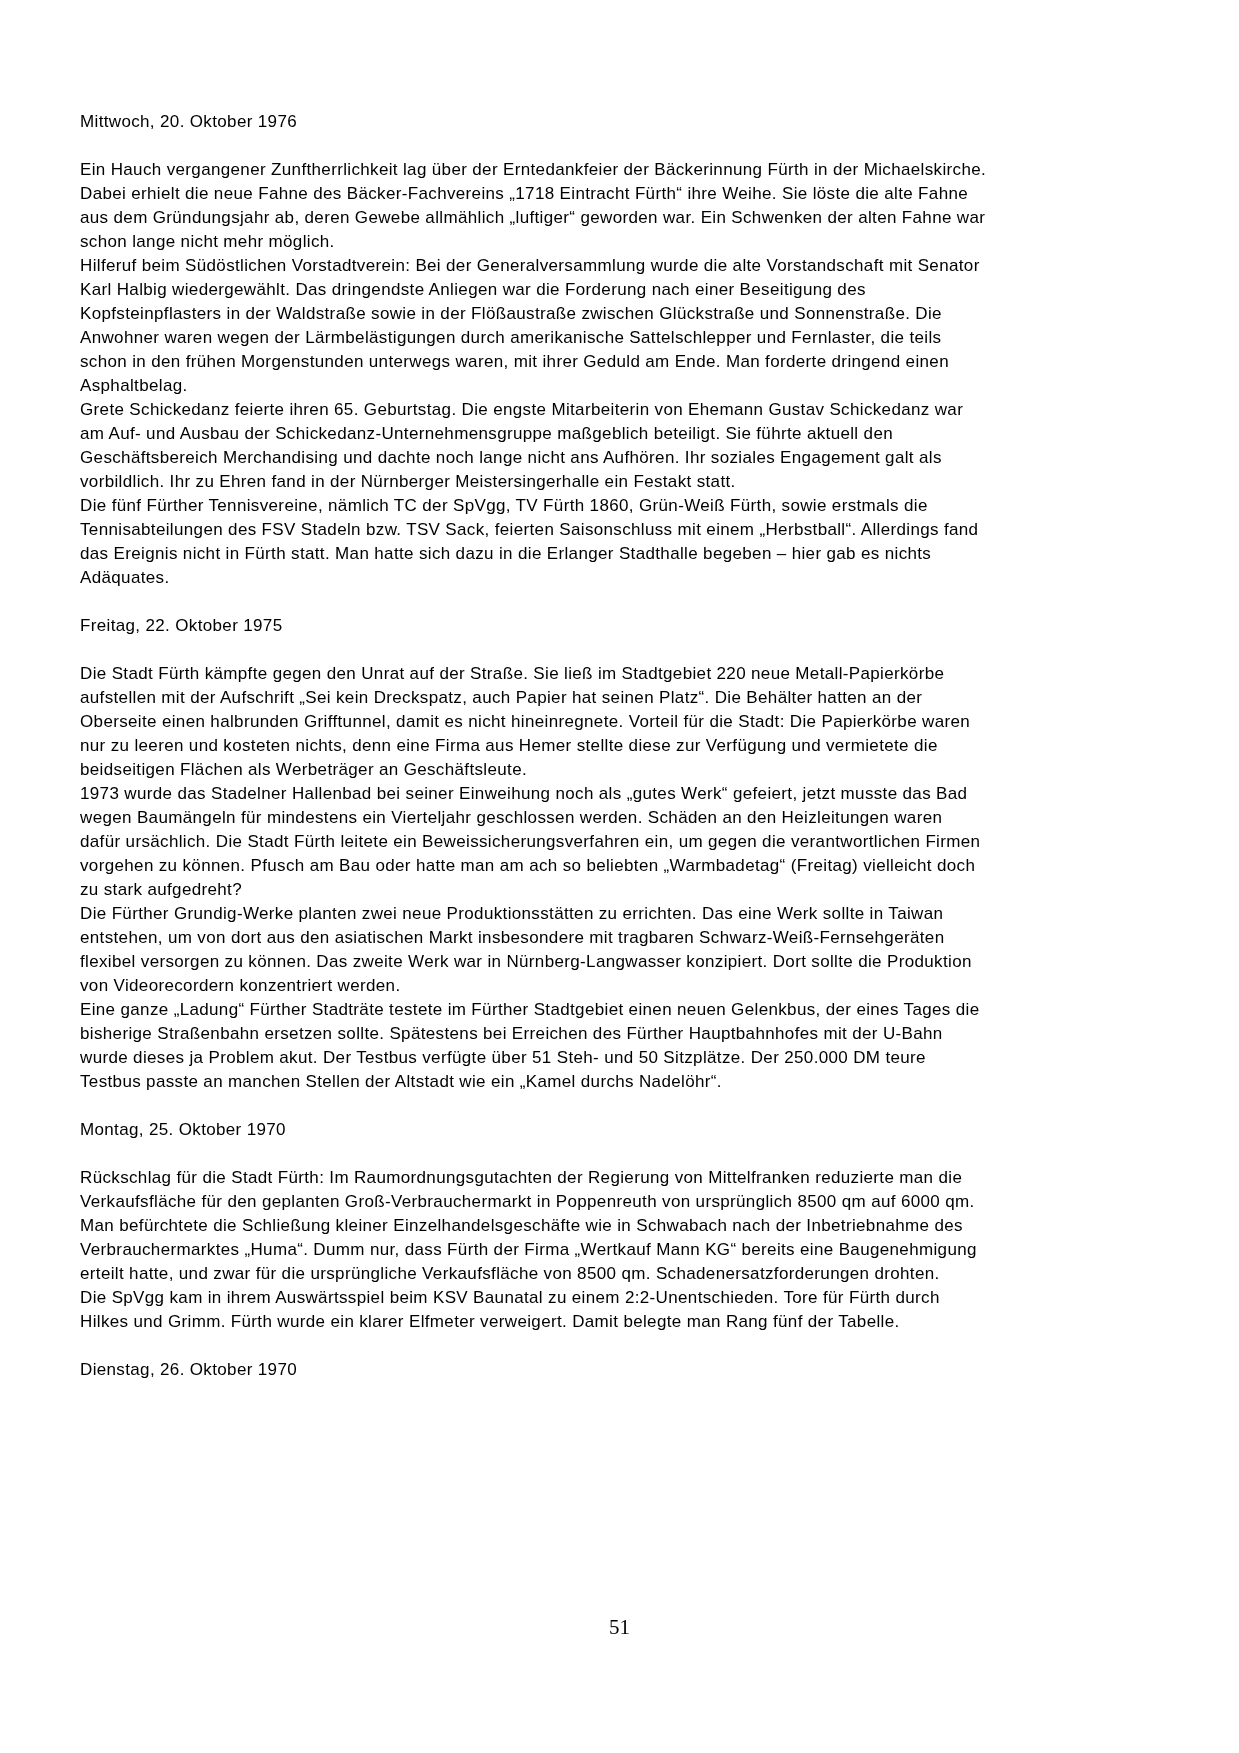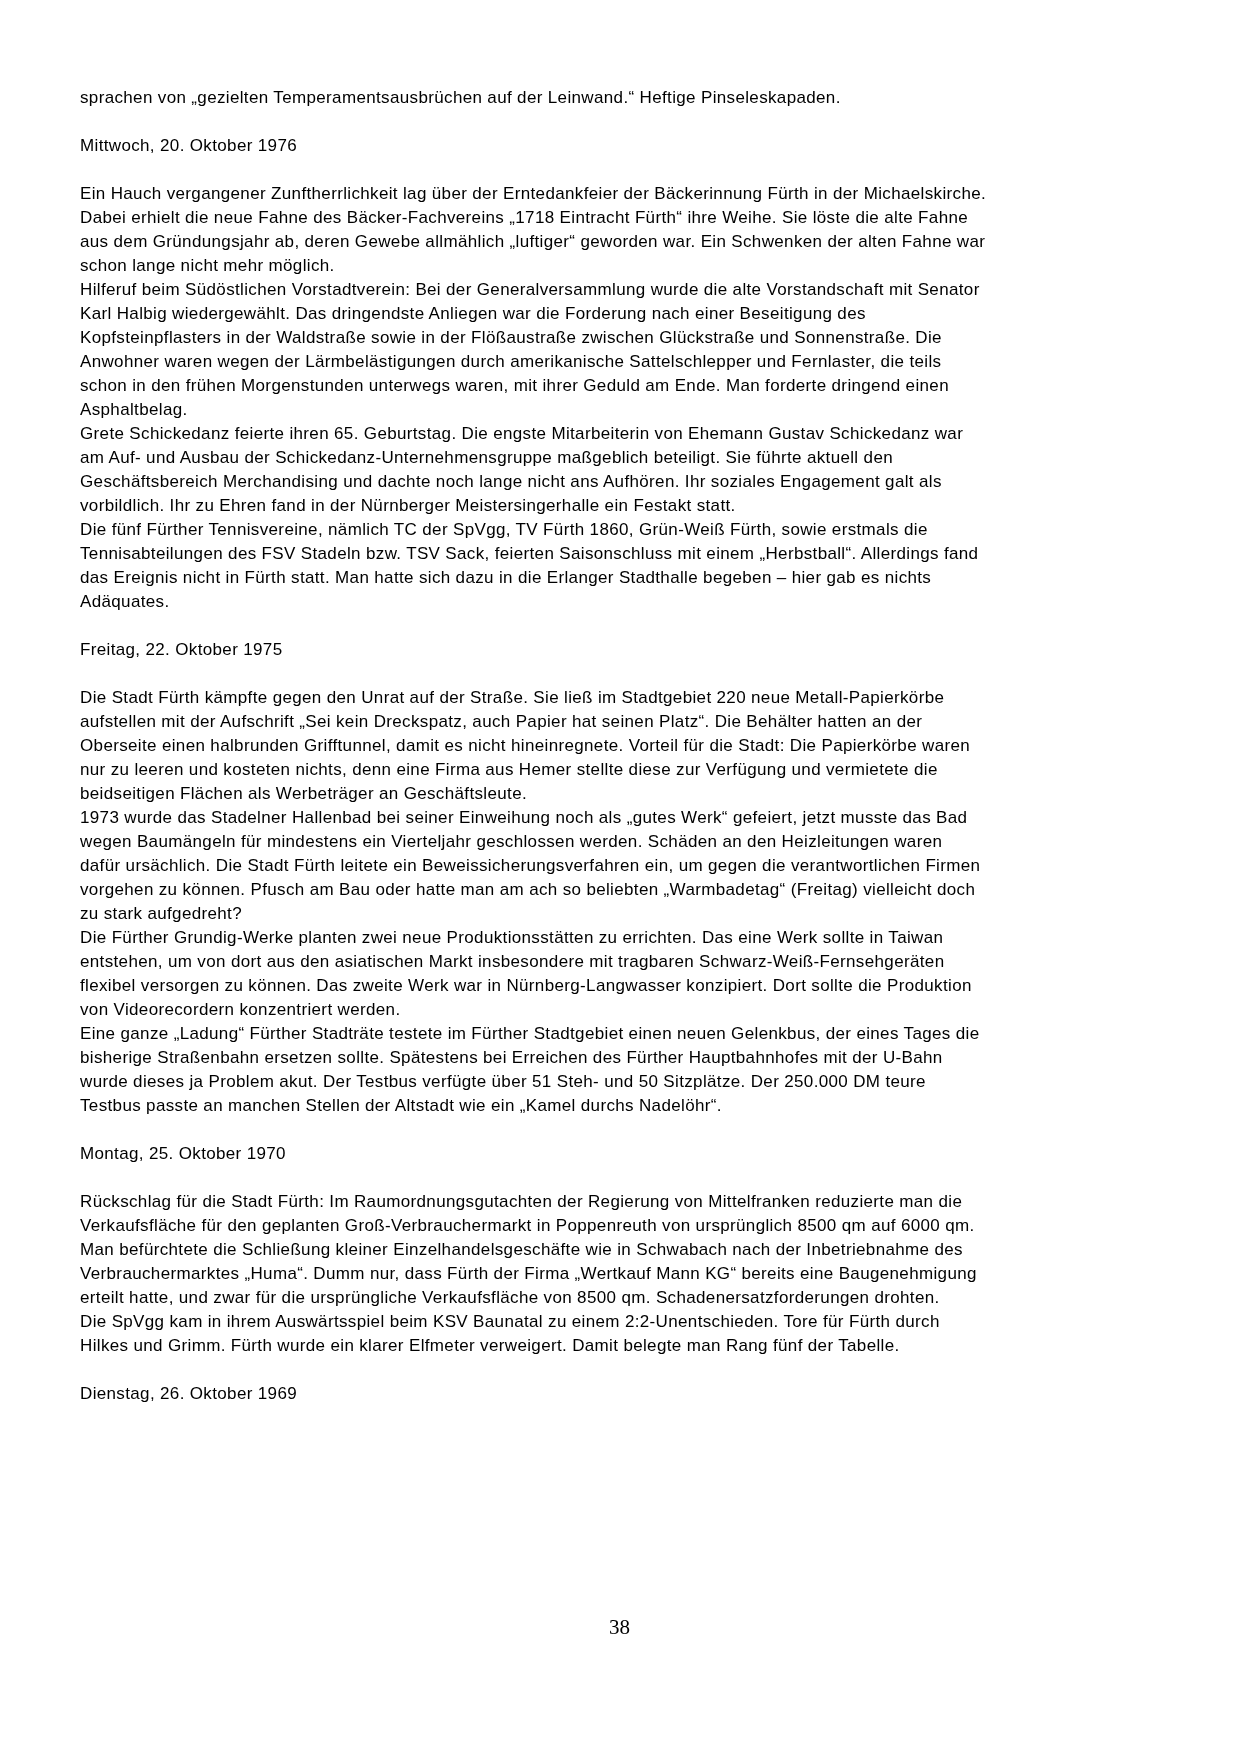--- a/index.html
+++ b/index.html
@@ -48,21 +48,20 @@
     font-family: "Liberation Serif", "DejaVu Serif", serif;
     font-size: 21px;
     line-height: 24px;
   }
 </style>
 </head>
 <body>
 
 <div class="page">
   <div class="content">
-    <p class="para">sprachen von „gezielten Temperamentsausbrüchen auf der Leinwand.“ Heftige Pinseleskapaden.</p>
     <div id="entries">
   <section class="entry">
     <h2 class="entry-heading">Mittwoch, 20. Oktober 1976</h2>
   <p class="para">Ein Hauch vergangener Zunftherrlichkeit lag über der Erntedankfeier der Bäckerinnung Fürth in der Michaelskirche.
 Dabei erhielt die neue Fahne des Bäcker-Fachvereins „1718 Eintracht Fürth“ ihre Weihe. Sie löste die alte Fahne
 aus dem Gründungsjahr ab, deren Gewebe allmählich „luftiger“ geworden war. Ein Schwenken der alten Fahne war
 schon lange nicht mehr möglich.</p>
           <p class="para">Hilferuf beim Südöstlichen Vorstadtverein: Bei der Generalversammlung wurde die alte Vorstandschaft mit Senator
 Karl Halbig wiedergewählt. Das dringendste Anliegen war die Forderung nach einer Beseitigung des
 Kopfsteinpflasters in der Waldstraße sowie in der Flößaustraße zwischen Glückstraße und Sonnenstraße. Die
@@ -112,20 +111,20 @@
   <p class="para">Rückschlag für die Stadt Fürth: Im Raumordnungsgutachten der Regierung von Mittelfranken reduzierte man die
 Verkaufsfläche für den geplanten Groß-Verbrauchermarkt in Poppenreuth von ursprünglich 8500 qm auf 6000 qm.
 Man befürchtete die Schließung kleiner Einzelhandelsgeschäfte wie in Schwabach nach der Inbetriebnahme des
 Verbrauchermarktes „Huma“. Dumm nur, dass Fürth der Firma „Wertkauf Mann KG“ bereits eine Baugenehmigung
 erteilt hatte, und zwar für die ursprüngliche Verkaufsfläche von 8500 qm. Schadenersatzforderungen drohten.</p>
           <p class="para">Die SpVgg kam in ihrem Auswärtsspiel beim KSV Baunatal zu einem 2:2-Unentschieden. Tore für Fürth durch
 Hilkes und Grimm. Fürth wurde ein klarer Elfmeter verweigert. Damit belegte man Rang fünf der Tabelle.</p>
         </section>
 
   <section class="entry">
-    <h2 class="entry-heading">Dienstag, 26. Oktober 1969</h2>
+    <h2 class="entry-heading">Dienstag, 26. Oktober 1970</h2>
   </section>
 </div>
   </div>
   <div class="footer">
-    <span>38</span>
+    <span>51</span>
   </div>
 </div>
 
 </body></html>

